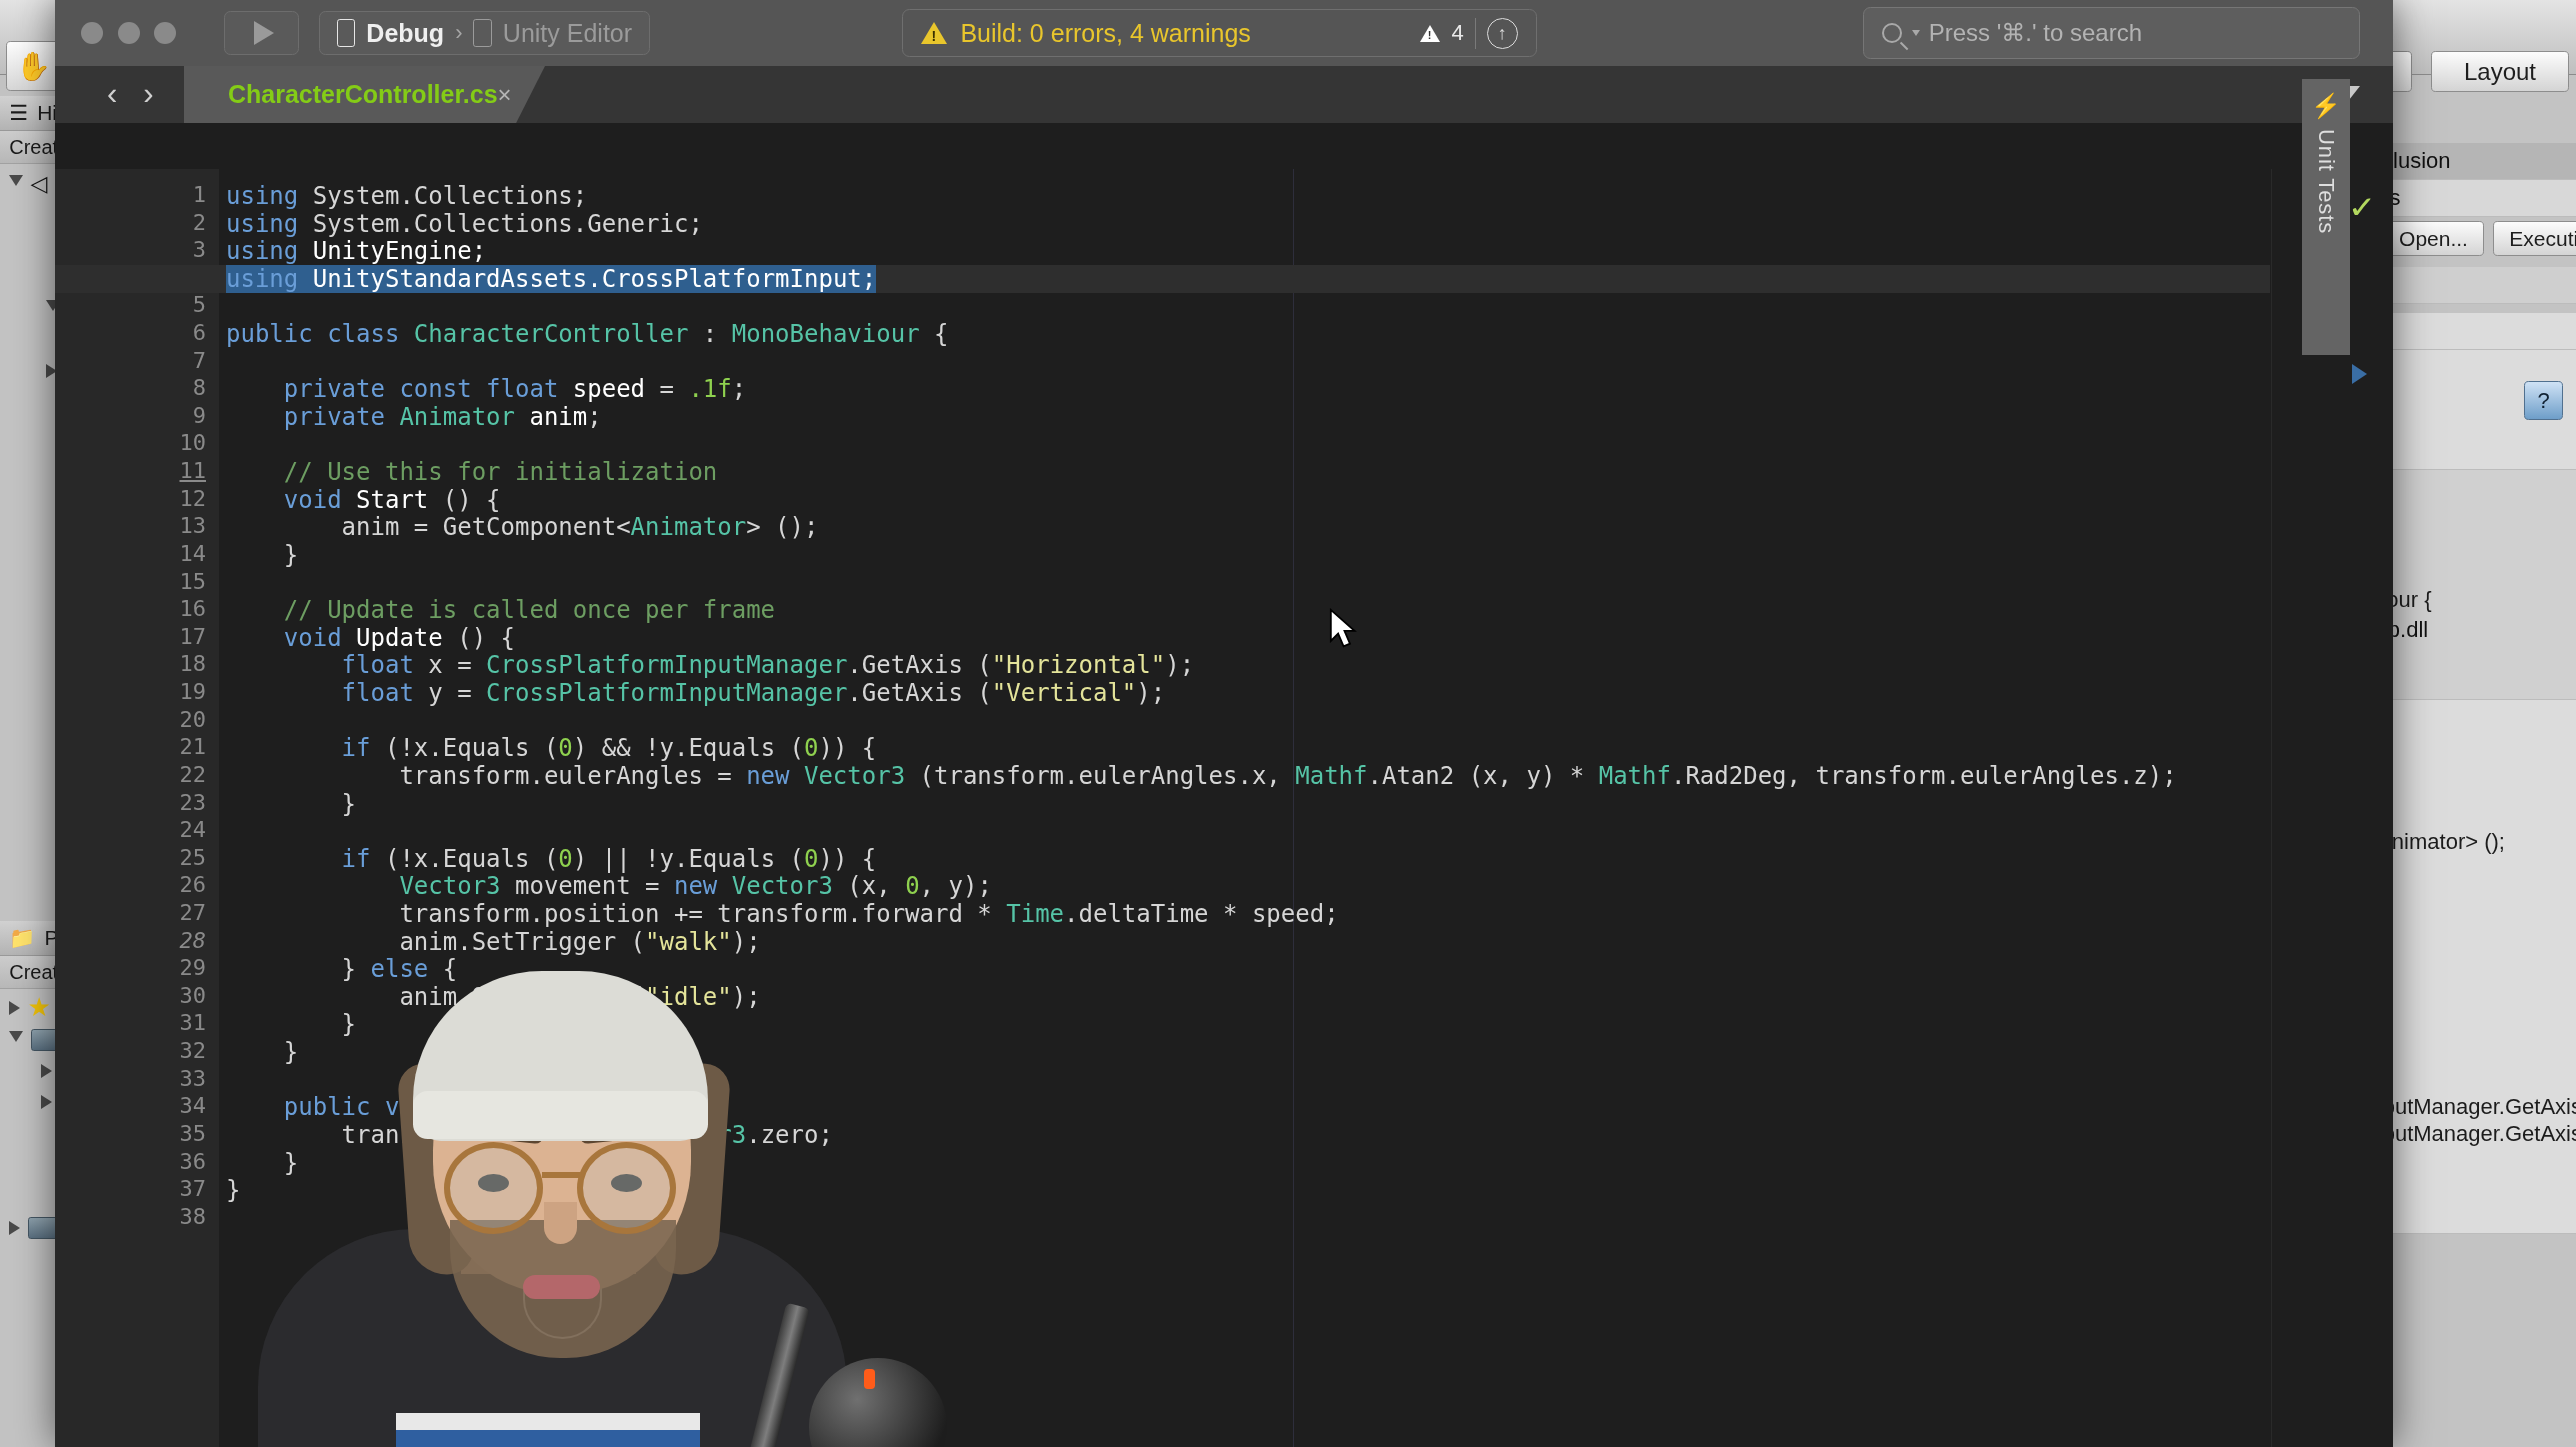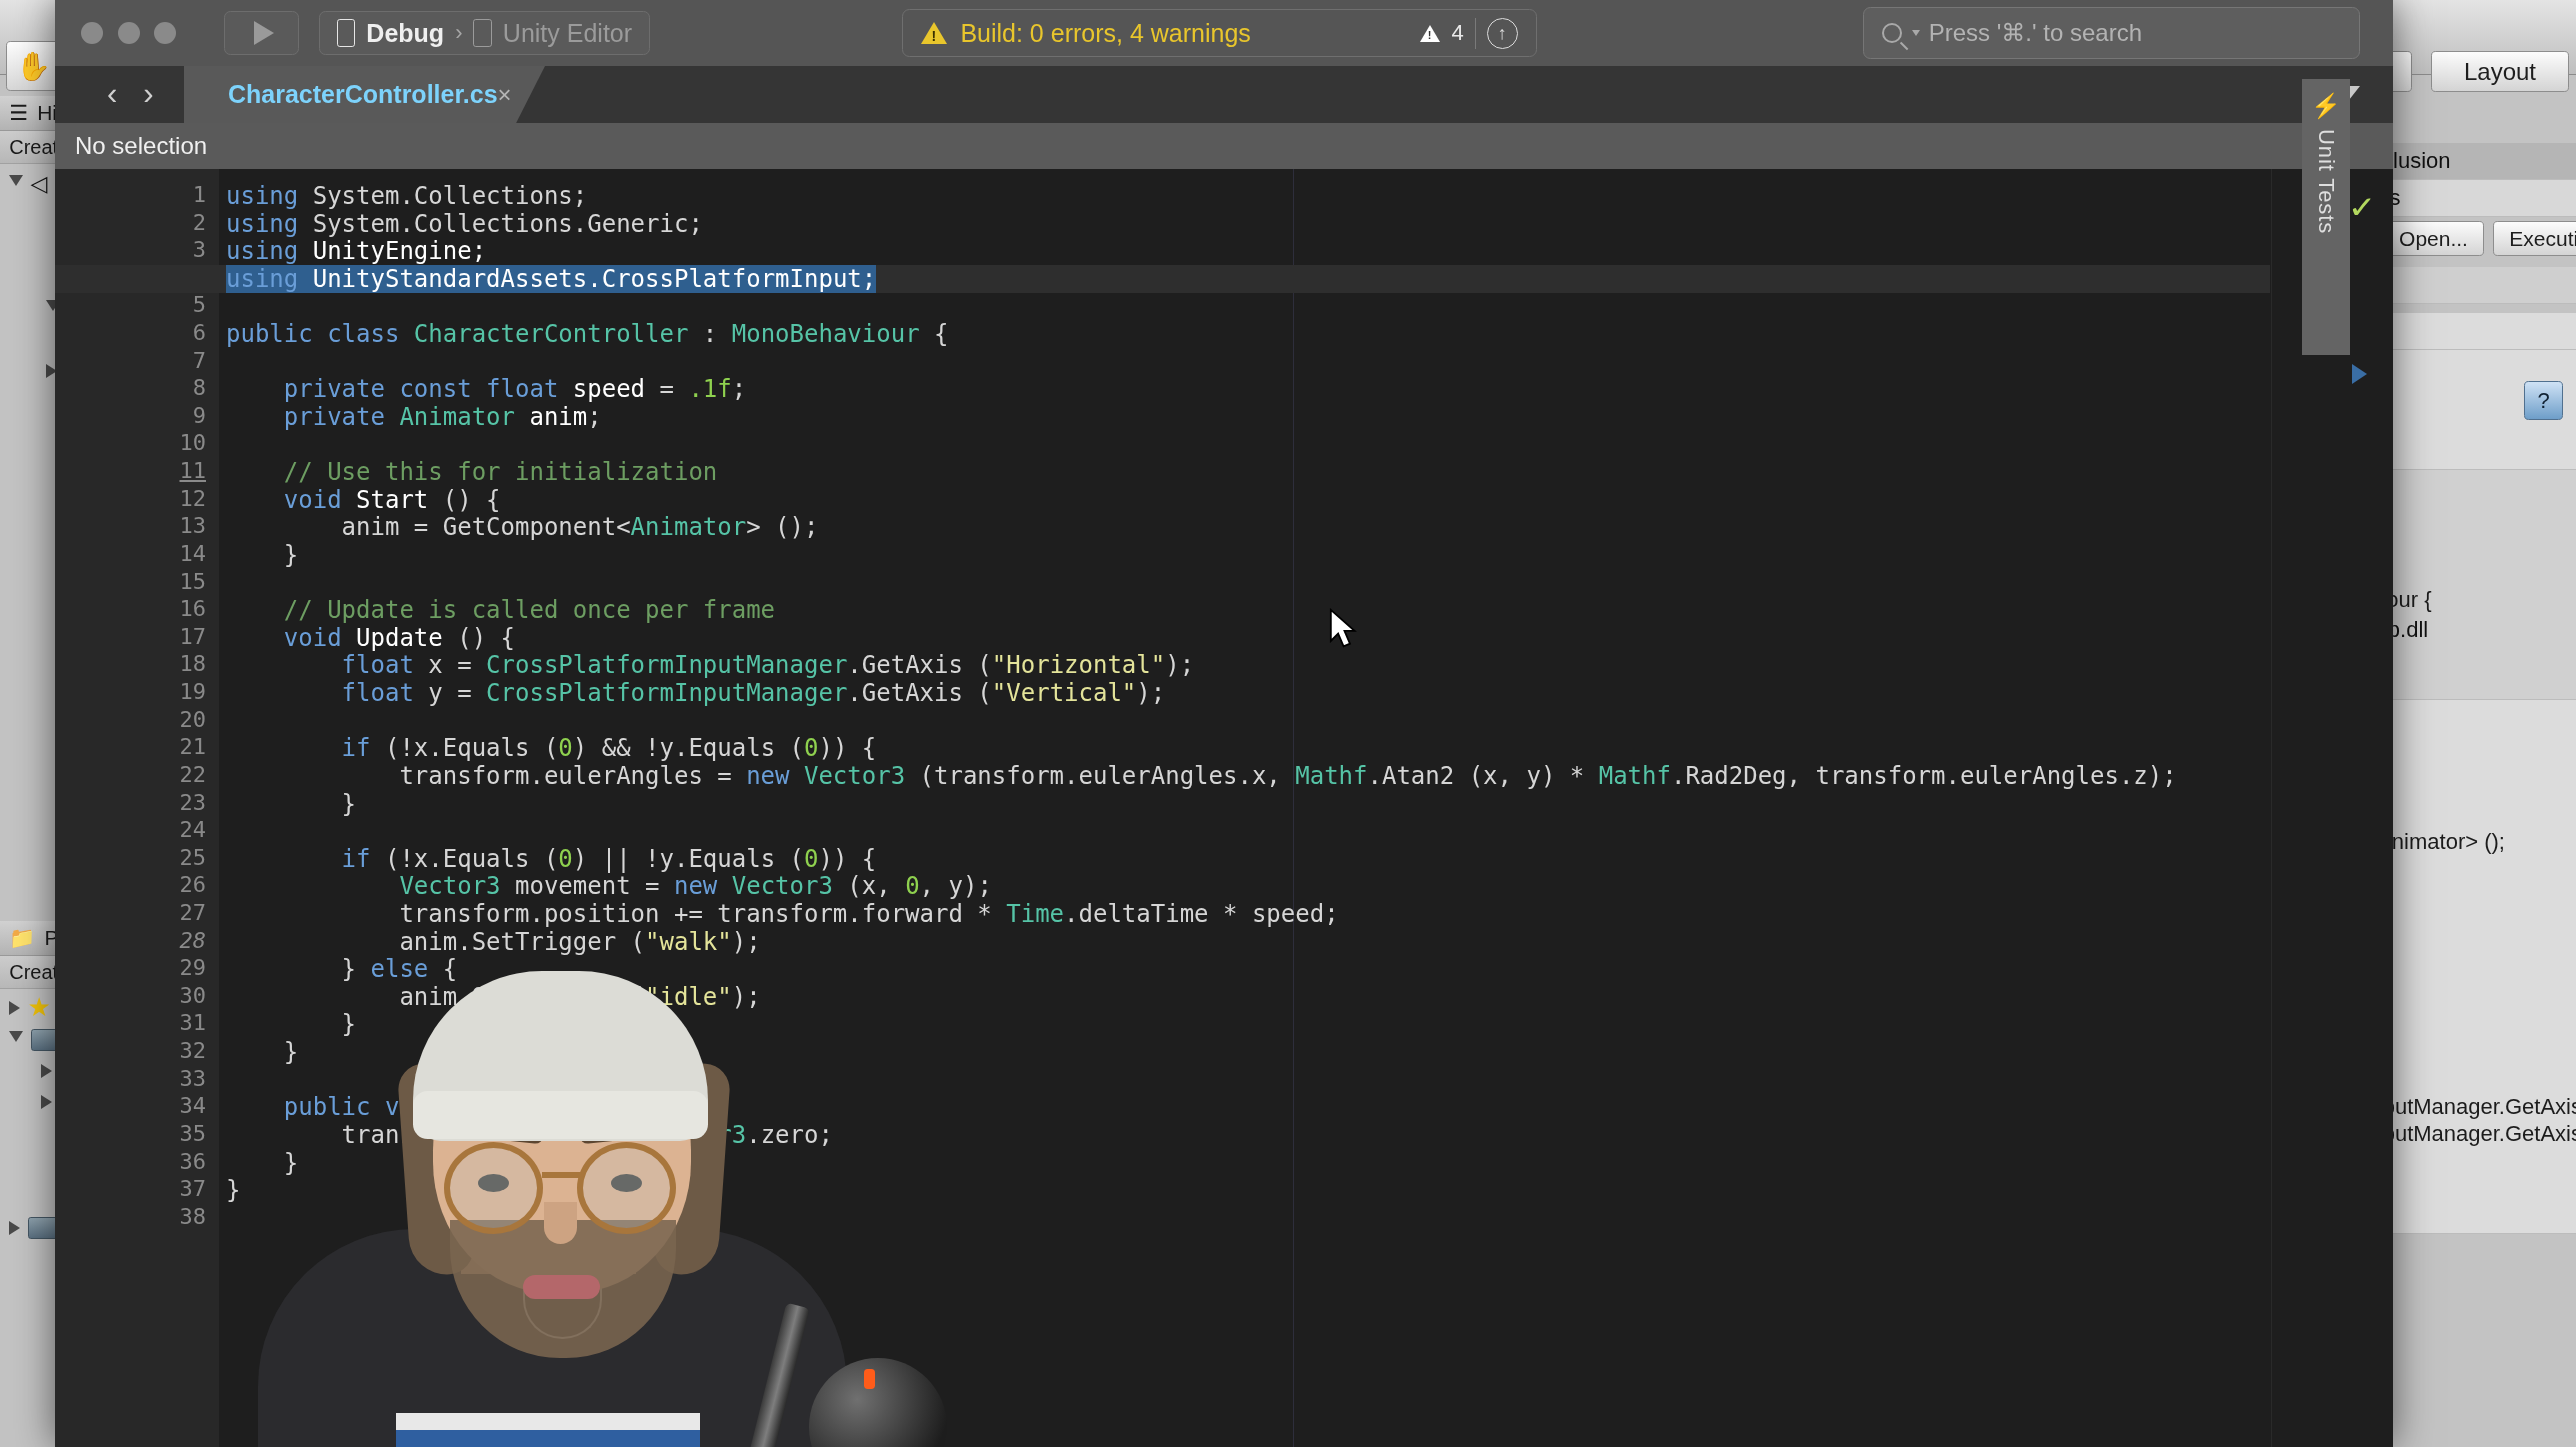--- a/index.html
+++ b/index.html
@@ -145,21 +145,21 @@
     background:#353535;
   }
   .nav-arrows { position:absolute; left:52px; top:11px; display:flex; gap:26px; }
   .nav-ch { font-size:31px; color:#d0d0d0; line-height:33px; }
   .md-tab {
     position:absolute; left:129px; top:0; height:57px; width:361px;
     background:#595959;
     clip-path: polygon(0 0, 100% 0, 92% 100%, 0 100%);
     display:flex; align-items:center;
   }
-  .md-tab-label { margin-left:44px; font-size:25px; color:#7dd3fc; font-weight:bold; }
+  .md-tab-label { margin-left:44px; font-size:25px; color:#84cc16; font-weight:bold; }
   .md-tab-close { margin-left:auto; margin-right:57px; font-size:24px; color:#b5b5b5; }
   .tabbar-caret { position:absolute; right:33px; top:20px;
     width:0;height:0;border-left:11px solid transparent;border-right:11px solid transparent;
     border-top:14px solid #c8c8c8; }
 
   
   .md-pathbar {
     position:absolute; left:0; top:123px; width:2338px; height:46px;
     background:#5a5a5a; display:flex; align-items:center; padding-left:20px;
     font-size:24px; color:#f0f0f0;
@@ -490,23 +490,20 @@
         <span class="nav-ch">‹</span>
         <span class="nav-ch">›</span>
       </div>
       <div class="md-tab">
         <span class="md-tab-label">CharacterController.cs</span>
         <span class="md-tab-close">×</span>
       </div>
       <div class="tabbar-caret"></div>
     </div>
 
-    <div class="md-pathbar">
-      <span>No selection</span>
-    </div>
 
     <div class="md-editor">
       <div class="gutter">
           <div class="gutter-line" style="top: 13px;">1</div>
           <div class="gutter-line" style="top: 41px;">2</div>
           <div class="gutter-line" style="top: 68px;">3</div>
           <div class="gutter-line" style="top: 96px;">4</div>
           <div class="gutter-line" style="top: 123px;">5</div>
           <div class="gutter-line" style="top: 151px;">6</div>
           <div class="gutter-line" style="top: 179px;">7</div>

